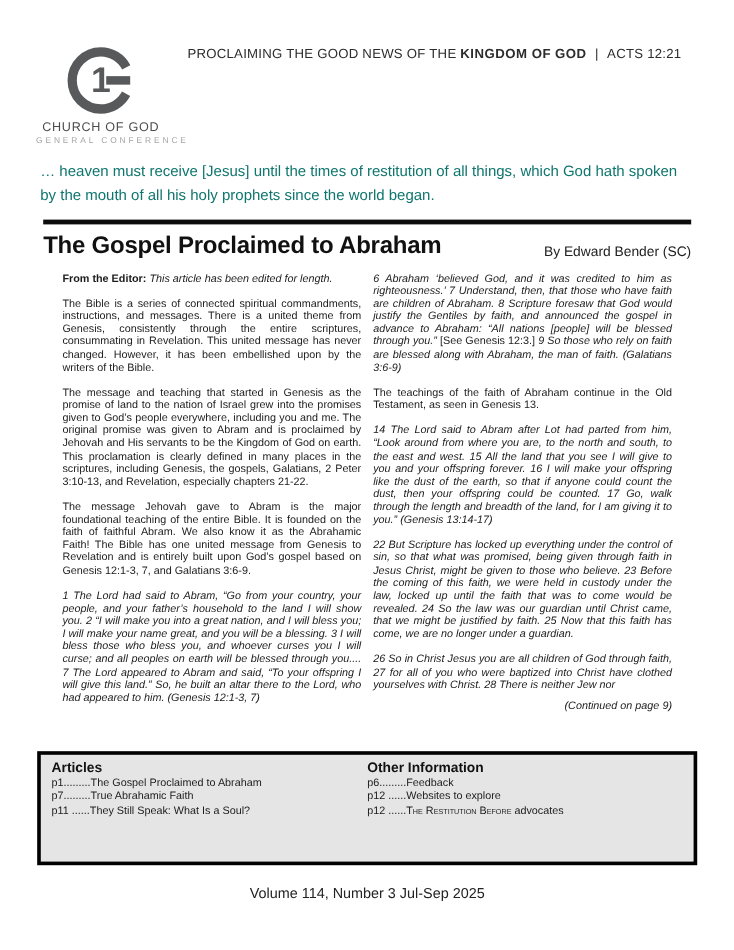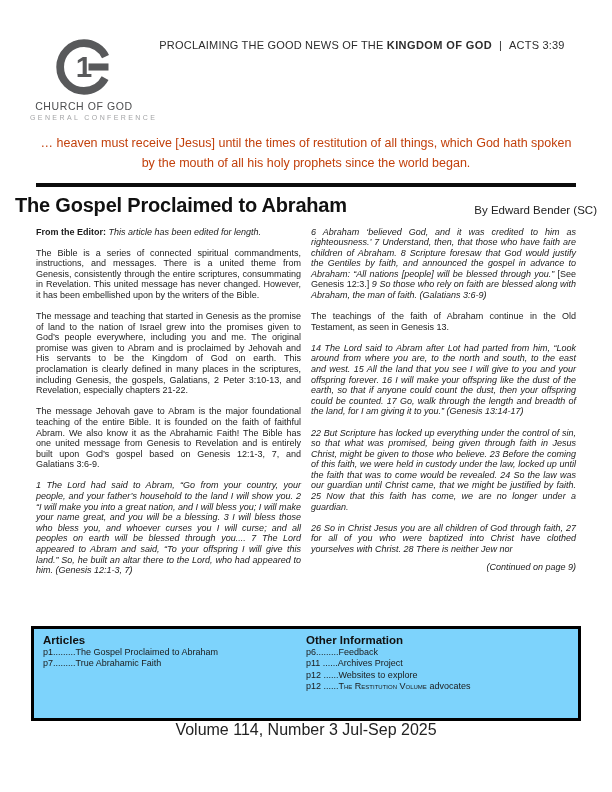--- a/index.html
+++ b/index.html
@@ -23,72 +23,72 @@
     font-family: "Liberation Serif", serif; font-size: 37px; font-weight: 500;
     letter-spacing: -1px; white-space: nowrap; color: #181818; line-height: 1.05;
   }
   .mast-title .word { transform: scaleY(1.12); transform-origin: center; }
   .tagline { text-align: center; font-size: 11px; color: #2c2c2c; letter-spacing: 0.2px; margin-top: 3px; white-space: nowrap; }
   .tagline b { letter-spacing: 0.4px; }
   .tagline .tag-div { margin: 0 7px; color: #2c2c2c; font-weight: 300; }
 
   
   .verse {
-    max-width: 545px; margin: 13px auto 0; text-align: center;
-    font-size: 12.5px; line-height: 1.58; color: #c2410c;
+    max-width: 545px; margin: 13px auto 0; 
+    font-size: 12.5px; line-height: 1.58; color: #0f766e;
   }
 
   
   .rule { height: 4px; background: #0c0c0c; margin: 9px 36px 0; }
-  .title-row { display: flex; align-items: flex-end; justify-content: space-between; padding: 7px 15px 0; }
+  .title-row { display: flex; align-items: flex-end; justify-content: space-between; padding: 7px 36px 0; }
   .title-row h1 { font-size: 20px; font-weight: bold; letter-spacing: -0.2px; color: #111; }
   .byline { font-size: 11.5px; color: #222; padding-bottom: 1px; }
 
   
-  .cols { display: flex; gap: 10px; padding: 10px 36px 0; height: 407px; overflow: hidden; }
+  .cols { display: flex; gap: 10px; padding: 10px 52px 0; height: 407px; overflow: hidden; }
   .col { flex: 1 1 0; font-size: 9px; line-height: 10.6px; text-align: justify; }
   .col p { margin-bottom: 10.5px; }
   .scripture { font-style: italic; }
   .upright { font-style: normal; }
   .continued { text-align: right; font-style: italic; margin-top: -3px; }
   .editor b { font-weight: bold; }
   .editor i { font-style: italic; }
 
   
   .toc-box {
-    margin: 2px 31px 0; border: 3px solid #000; background: #7dd3fc;
+    margin: 2px 31px 0; border: 3px solid #000; background: #e5e5e5;
     display: flex; padding: 5px 9px 6px; height: 95px;
   }
   .toc-col { flex: 1 1 0; }
   .toc-head { font-size: 11.5px; font-weight: bold; margin-bottom: 1px; color: #111; }
   .toc-item { font-size: 9px; line-height: 11.6px; color: #1b1b1b; }
   .sc { font-variant: small-caps; }
 
   
-  .page-footer { text-align: center; font-size: 16px; color: #232323; }
+  .page-footer { text-align: center; font-size: 12px; color: #232323; margin-top: 16px; }
 </style>
 </head>
 <body>
 
 <div class="page">
 
   <header class="masthead">
     <div class="logo-block">
       <svg width="58" height="58" viewBox="0 0 90 90" aria-hidden="true">
         <circle cx="45" cy="45" r="37" fill="none" stroke="#58595b" stroke-width="12" stroke-dasharray="196.5 36" stroke-dashoffset="-18"></circle>
         <rect x="52" y="39.5" width="31" height="11" fill="#58595b"></rect>
         <text x="45" y="60" text-anchor="middle" font-family="Liberation Sans, sans-serif" font-size="46" font-weight="bold" fill="#58595b">1</text>
       </svg>
       <div class="logo-org">CHURCH OF GOD</div>
       <div class="logo-sub">GENERAL CONFERENCE</div>
     </div>
 
     <div class="mast-main">
       <div class="tagline">
-        <span>PROCLAIMING THE GOOD NEWS OF THE </span><b>KINGDOM OF GOD</b><span class="tag-div">|</span><span>ACTS 3:39</span>
+        <span>PROCLAIMING THE GOOD NEWS OF THE </span><b>KINGDOM OF GOD</b><span class="tag-div">|</span><span>ACTS 12:21</span>
       </div>
     </div>
   </header>
 
   <div class="verse">… heaven must receive [Jesus] until the times of restitution of all things, which God hath spoken by the mouth of all his holy prophets since the world began.</div>
 
   <div class="rule"></div>
 
   <div class="title-row">
     <h1>The Gospel Proclaimed to Abraham</h1>
@@ -111,25 +111,25 @@
       <p class="scripture">26 So in Christ Jesus you are all children of God through faith, 27 for all of you who were baptized into Christ have clothed yourselves with Christ. 28 There is neither Jew nor</p>
       <p class="continued">(Continued on page 9)</p>
     </div>
   </div>
 
   <div class="toc-box">
     <div class="toc-col">
       <div class="toc-head">Articles</div>
       <div class="toc-item">p1.........The Gospel Proclaimed to Abraham</div>
       <div class="toc-item">p7.........True Abrahamic Faith</div>
+      <div class="toc-item">p11 ......They Still Speak: What Is a Soul?</div>
     </div>
     <div class="toc-col">
       <div class="toc-head">Other Information</div>
       <div class="toc-item">p6.........Feedback</div>
-      <div class="toc-item">p11 ......Archives Project</div>
       <div class="toc-item">p12 ......Websites to explore</div>
-      <div class="toc-item"><span>p12 ......</span><span class="sc">The Restitution Volume</span><span> advocates</span></div>
+      <div class="toc-item"><span>p12 ......</span><span class="sc">The Restitution Before</span><span> advocates</span></div>
     </div>
   </div>
 
   <div class="page-footer">Volume 114, Number 3 Jul-Sep 2025</div>
 
 </div>
 
 </body></html>

